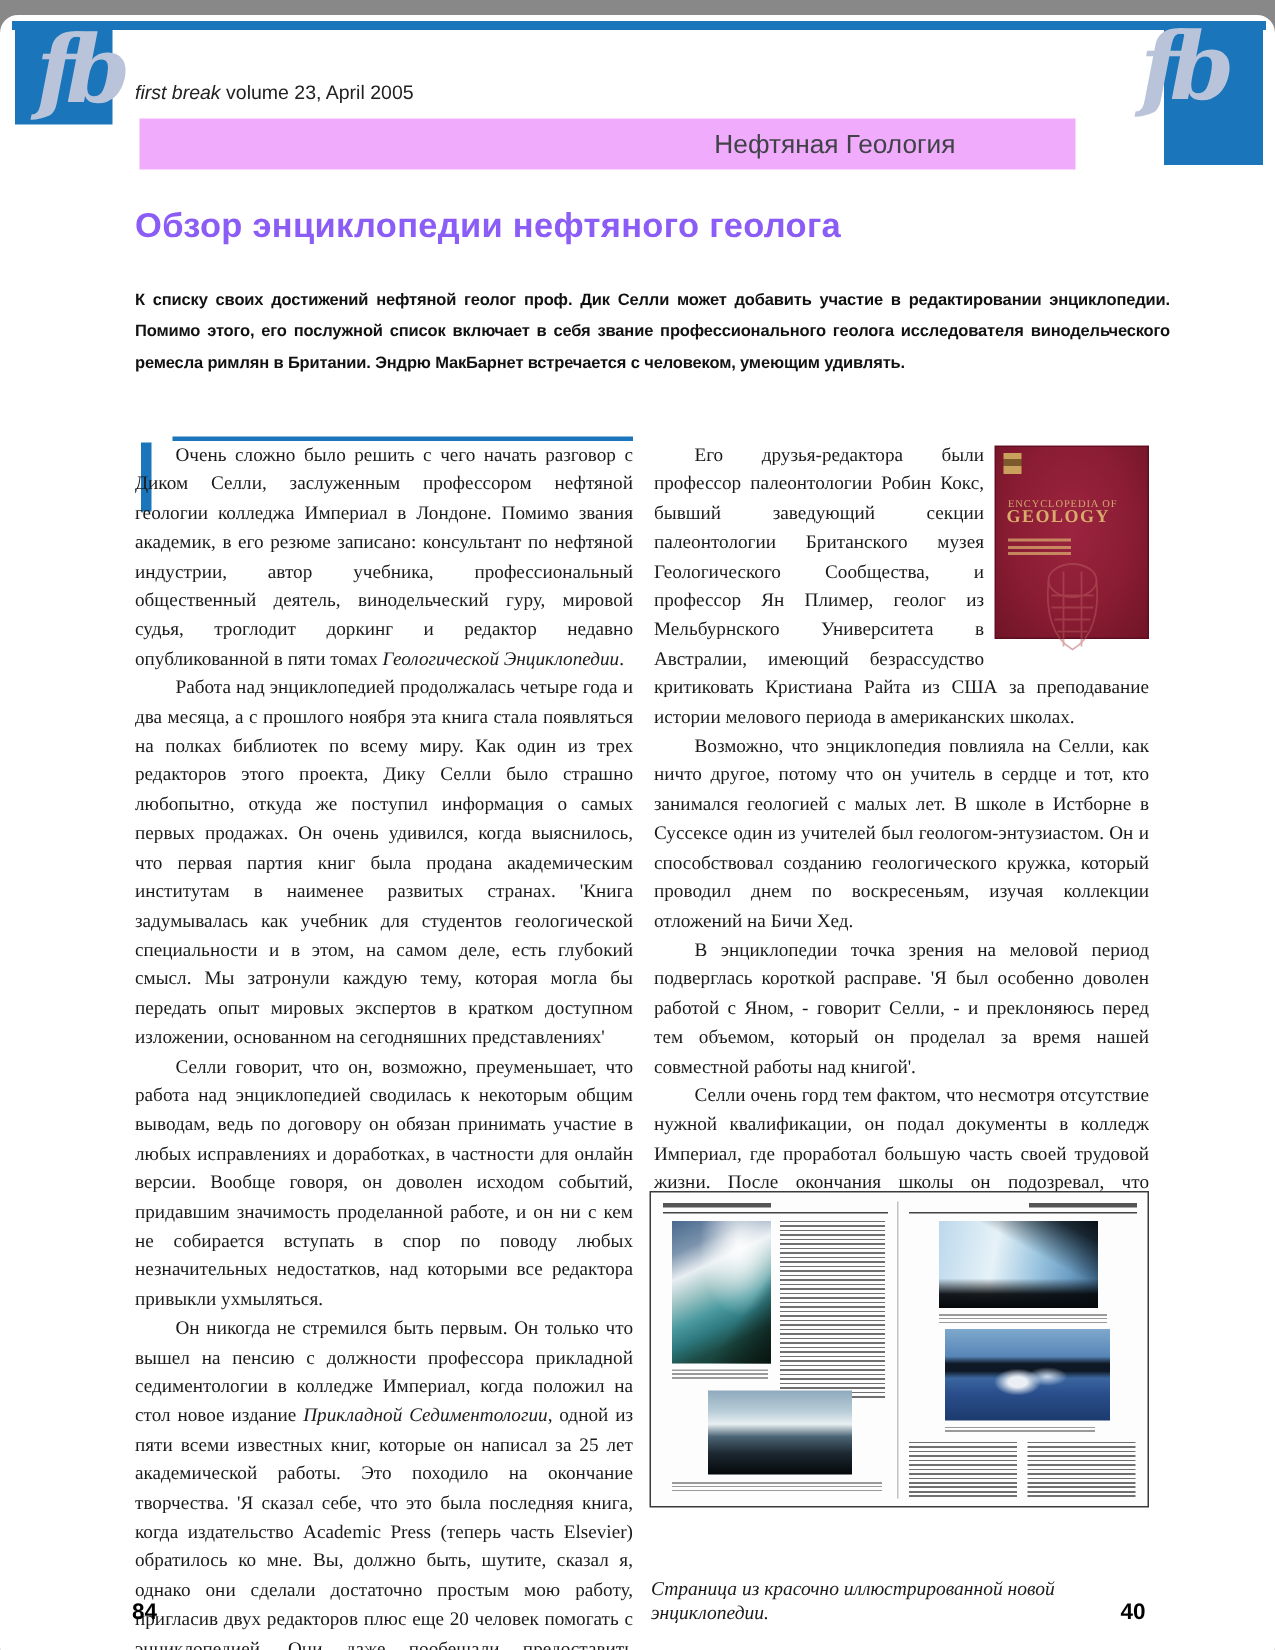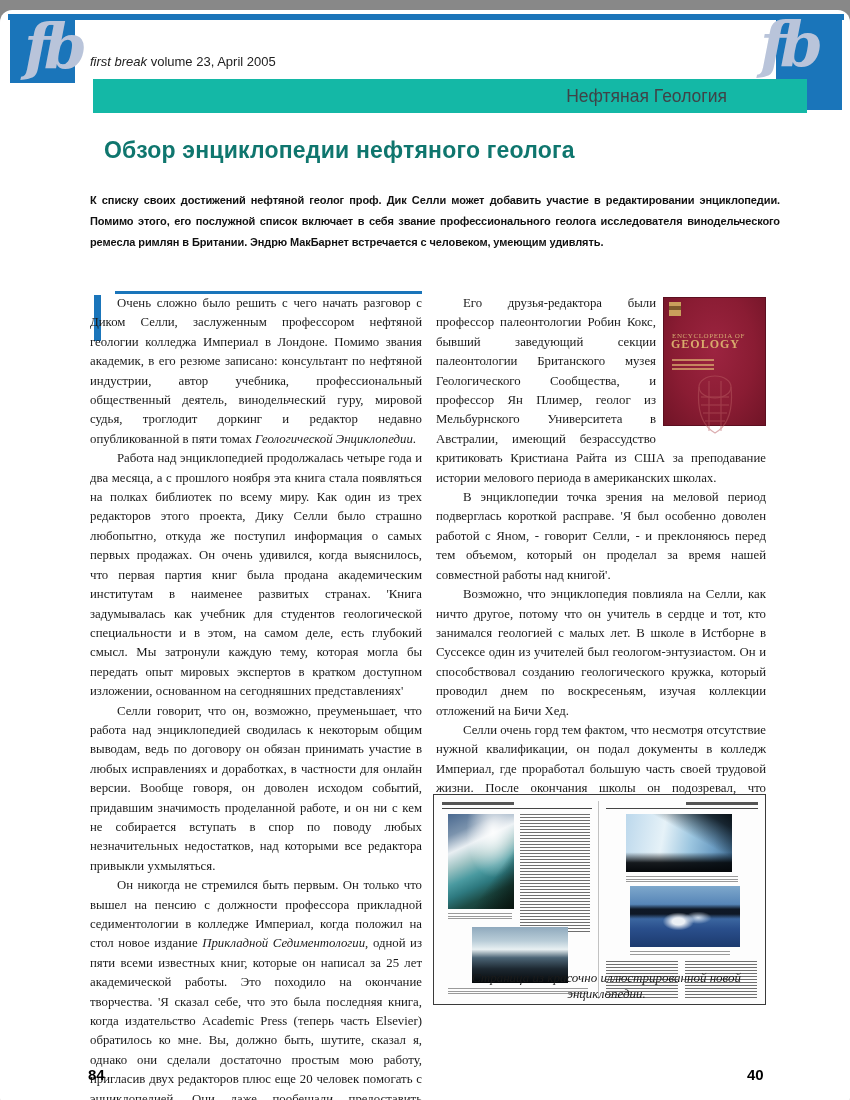--- a/index.html
+++ b/index.html
@@ -22,30 +22,30 @@
   .fb-box.right .fb-glyph { left:-16px; top:2px; }
   .journal-line {
     position:absolute; left:90px; top:44px; font-family:"Liberation Sans", sans-serif;
     font-size:13px; color:#222;text-align:center;
   }
   .section-label {
     position:absolute; left:430px; top:42px; width:345px; text-align:right;
     font-family:"Liberation Sans", sans-serif; font-weight:bold; font-size:15.5px; color:#101010;
   }
   .banner {
-    position:absolute; left:93px; top:69px; width:714px; height:34px; background:#14b8a6;
+    position:absolute; left:93px; top:69px; width:624px; height:34px; background:#f0abfc;
   }
   .banner-text {
     position:absolute; right:80px; top:0; line-height:34px;
     font-family:"Liberation Sans", sans-serif; font-size:17.5px; color:#3f4347;
   }
   
   .article-title {
-    position:absolute; left:104px; top:127px; font-family:"Liberation Sans", sans-serif;
-    font-weight:bold; font-size:23px; color:#0f766e; letter-spacing:0.2px;
+    position:absolute; left:90px; top:127px; font-family:"Liberation Sans", sans-serif;
+    font-weight:bold; font-size:23px; color:#8b5cf6; letter-spacing:0.2px;
   }
   .article-intro {
     position:absolute; left:90px; top:180px; width:690px;
     font-family:"Liberation Sans", sans-serif; font-weight:bold; font-size:11px;
     line-height:21px; text-align:justify; color:#111; letter-spacing:-0.1px;
   }
   
   .rule-blue { position:absolute; left:115px; top:281px; width:307px; height:3px; background:#1a75ba; }
   .bar-blue  { position:absolute; left:94px;  top:285px; width:7px; height:46px; background:#1a75ba; }
   .col { position:absolute; top:284px; font-size:12.8px; line-height:19.4px; text-align:justify; }
@@ -103,22 +103,22 @@
       linear-gradient(100deg,#bcd8ec 0%,#e6f2f8 35%,#9cc6e0 60%,#6d9ec4 80%,#3a6488 100%);
   }
   .photo-icebergs {
     background:
       radial-gradient(ellipse at 44% 58%, rgba(255,255,255,.9) 0%, rgba(255,255,255,.9) 7%, rgba(255,255,255,0) 18%),
       radial-gradient(ellipse at 62% 52%, rgba(230,240,250,.85) 0%, rgba(230,240,250,0) 14%),
       linear-gradient(to bottom, rgba(0,0,0,0) 30%, rgba(10,16,26,.92) 38%, rgba(10,16,26,.92) 46%, rgba(0,0,0,0) 54%),
       linear-gradient(to bottom,#7ea8cc 0%,#4a7ab0 40%,#2a4f8c 70%,#1c3a6e 100%);
   }
   .spread-caption {
-    position:absolute; left:434px; top:960px; width:345px;
-    font-style:italic; font-size:13px; color:#1a1a1a;text-align:center;
+    position:absolute; left:434px; top:1041px; width:345px;
+    font-style:italic; font-size:13px; color:#1a1a1a;
   }
   
   .footer-copy { position:absolute; top:1099px; font-family:Liberation Serif, serif; font-size:16px; color:#2e2e2e; }
   .footer-copy.fl { left:90px; }
   .footer-copy.fr { left:698px; }
   .footer-page { position:absolute; top:1056px; font-family:"Liberation Sans", sans-serif; font-weight:bold; font-size:15px; color:#000000; }
   .footer-page.fl { left:88px; }
   .footer-page.fr { left:747px; }
 </style>
 </head>
@@ -168,22 +168,22 @@
           <line x1="22" y1="8" x2="22" y2="58"></line>
           <line x1="34" y1="8" x2="34" y2="58"></line>
           <line x1="14" y1="24" x2="42" y2="24"></line>
           <line x1="14" y1="32" x2="42" y2="32"></line>
           <line x1="16" y1="40" x2="40" y2="40"></line>
           <line x1="18" y1="48" x2="38" y2="48"></line>
         </g>
       </svg>
     </div>
     <p><span>Его друзья-редактора были профессор палеонтологии Робин Кокс, бывший заведующий секции палеонтологии Британского музея Геологического Сообщества, и профессор Ян Плимер, геолог из Мельбурнского Университета в Австралии, имеющий безрассудство критиковать Кристиана Райта из США  за преподавание истории мелового периода в американских школах.</span></p>
+    <p><span>Возможно, что энциклопедия повлияла на Селли, как ничто другое, потому что он учитель в сердце и тот, кто занимался геологией с малых лет. В школе в Истборне в Суссексе один из учителей был геологом-энтузиастом. Он и способствовал созданию геологического кружка, который проводил днем по воскресеньям, изучая коллекции отложений на Бичи Хед.</span></p>
     <p><span>В энциклопедии точка зрения на меловой период подверглась короткой расправе. 'Я был особенно доволен работой с Яном, - говорит Селли, - и преклоняюсь перед тем объемом, который он проделал за время нашей совместной работы над книгой'.</span></p>
-    <p><span>Возможно, что энциклопедия повлияла на Селли, как ничто другое, потому что он учитель в сердце и тот, кто занимался геологией с малых лет. В школе в Истборне в Суссексе один из учителей был геологом-энтузиастом. Он и способствовал созданию геологического кружка, который проводил днем по воскресеньям, изучая коллекции отложений на Бичи Хед.</span></p>
     <p><span>Селли очень горд тем фактом, что несмотря отсутствие нужной квалификации, он подал документы в колледж Империал, где проработал большую часть своей трудовой жизни. После окончания школы он подозревал, что директор испортил его рекомендательное письмо, дав плохие отзывы. Но нет худа без добра, потому что вместо  технического колледжа в Кингстоуне, дающим по окончанию диплом Лондонского Университета,  он связал свое образование с геологией.</span></p>
   </div>
 
   <div class="spread">
     <div class="fig-gutter"></div>
 
     <div class="fig-page lp">
       <div class="hdr-bar" style="left:0;"></div>
       <div class="hdr-rule"></div>
       <div class="photo photo-mountain" style="left:6px; top:13px; width:66px; height:95px;"></div>

